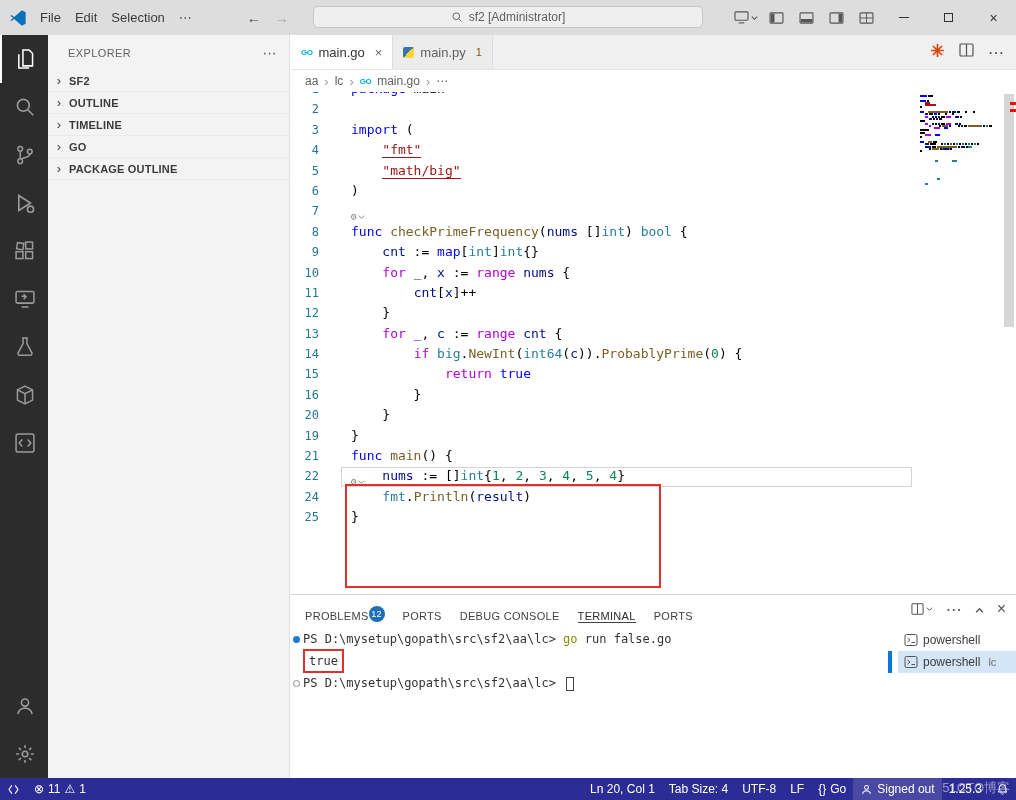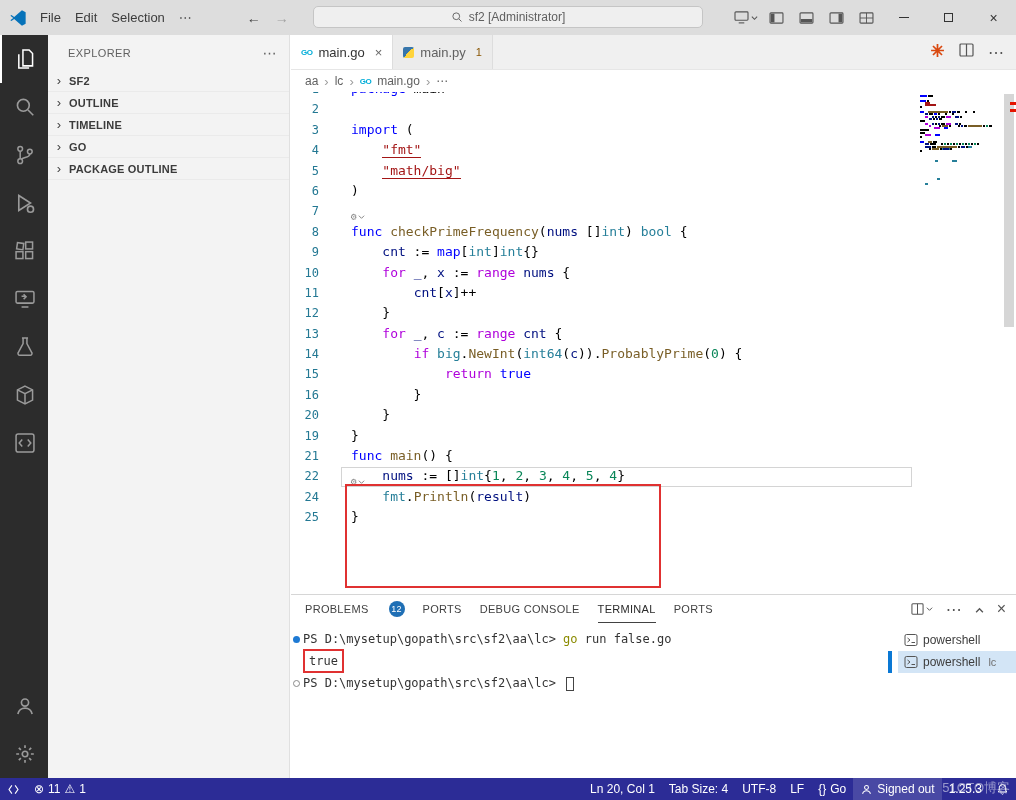--- a/index.html
+++ b/index.html
@@ -66,21 +66,21 @@
   .mini-row { height:2.3px; line-height:0; white-space:nowrap; }
   .mini-seg { display:inline-block; height:2px; background:currentColor; margin-right:1px; vertical-align:top; }
   .mini-seg.blank { background:transparent; }
   .scroll-thumb { position:absolute; top:2px; right:2px; width:10px; height:233px; background:rgba(90,90,90,.25); }
   .ruler-mark { position:absolute; right:0; width:6px; height:3px; background:#e51400; }
   .rm1 { top:10px; } .rm2 { top:17px; }
 
   
   .panel { position:absolute; left:0; right:0; bottom:0; height:184px; background:#fff; border-top:1px solid #d6d6d6; }
   .panel-header { height:28px; display:flex; align-items:center; padding:0 10px 0 14px; }
-  .ptab { margin-right:18px; font-size:11px; letter-spacing:.3px; color:#424242; display:inline-flex; align-items:center; gap:20px; height:27px; border-bottom:1px solid transparent; cursor:pointer; }
+  .ptab { margin-right:18px; font-size:11px; letter-spacing:.3px; color:#424242; display:inline-flex; align-items:flex-end; gap:0; height:27px; border-bottom:1px solid transparent; cursor:pointer; }
   .ptab.active { border-bottom-color:#424242; color:#2b2b2b; }
   .pbadge { background:#1f6fb5; color:#fff; font-size:9px; min-width:16px; height:16px; border-radius:50%; display:inline-flex; align-items:center; justify-content:center; }
   .panel-actions { margin-left:auto; display:flex; align-items:center; gap:13px; color:#555; }
   .panel-body { position:absolute; top:28px; left:0; right:0; bottom:0; display:flex; }
   .terminal { flex:1; font-family:"DejaVu Sans Mono", monospace; font-size:12px; line-height:20px; padding:6px 0 0 2px; color:#333; }
   .term-row { position:relative; padding-left:10px; white-space:pre; }
   .t-bullet { position:absolute; left:0; top:7px; width:7px; height:7px; border-radius:50%; }
   .t-bullet.filled { background:#1e7ad4; }
   .t-bullet.open { border:1px solid #8a8a8a; }
   .t-prompt, .t-plain { color:#333; }

